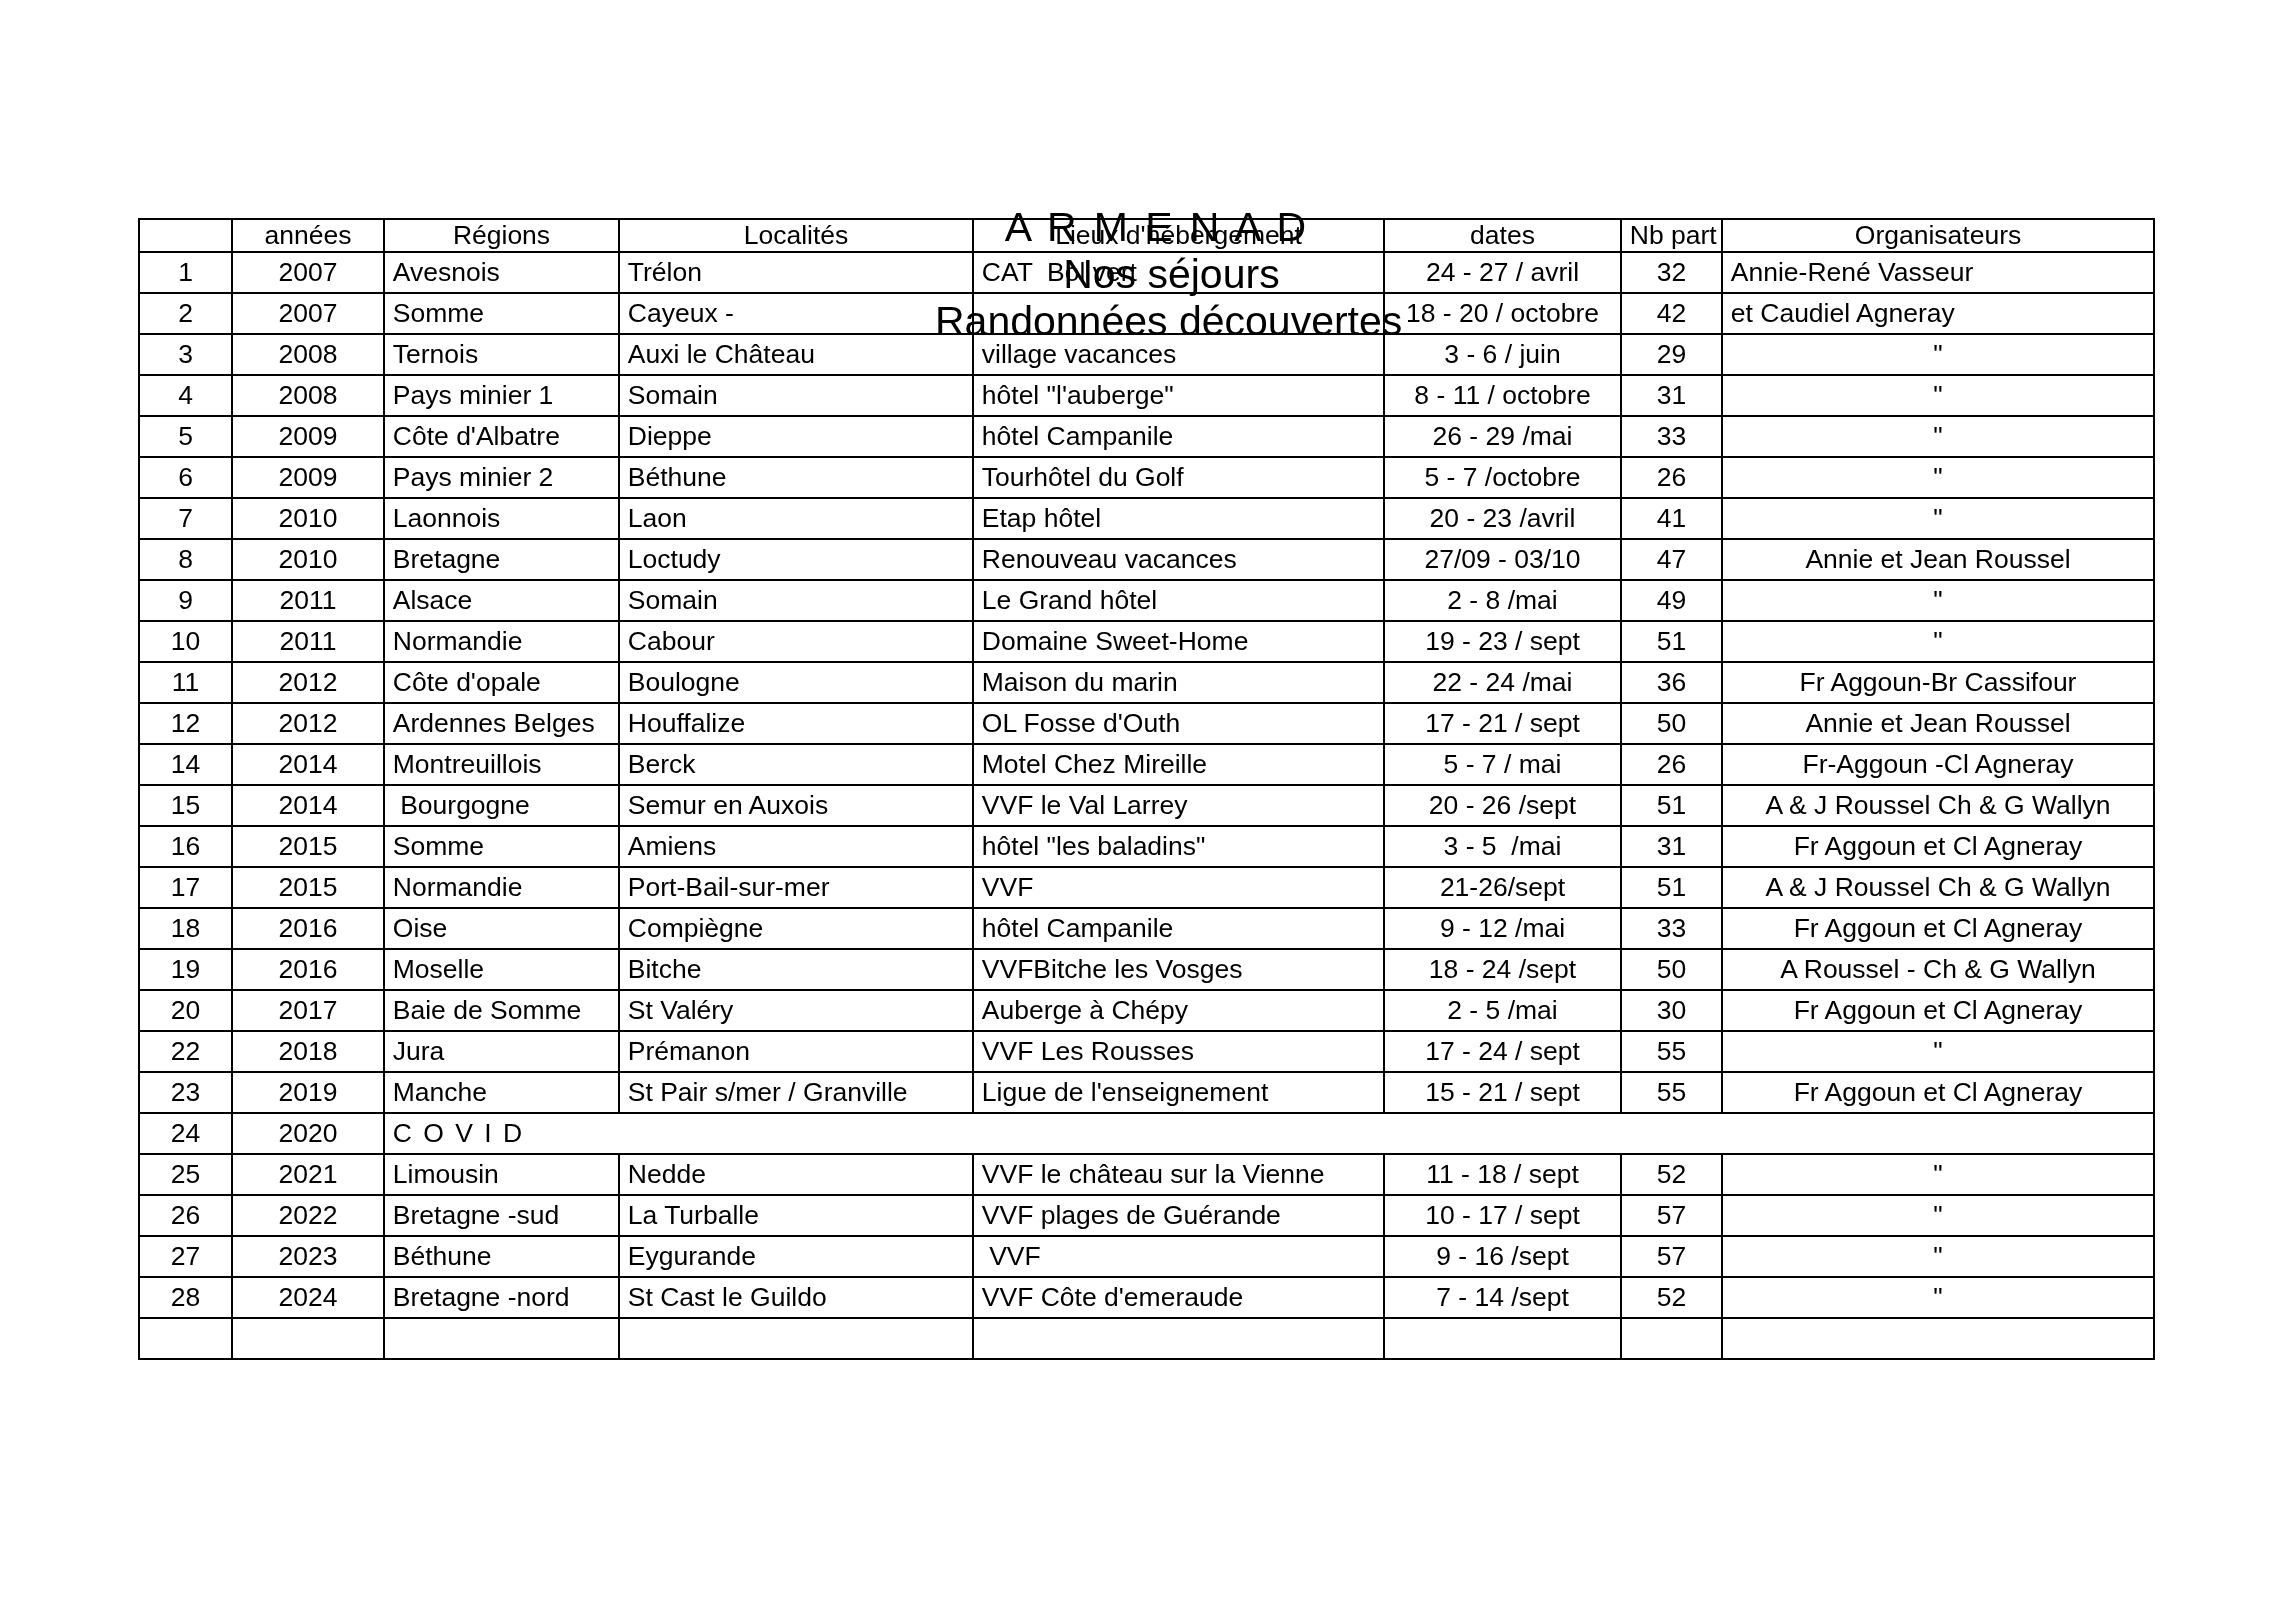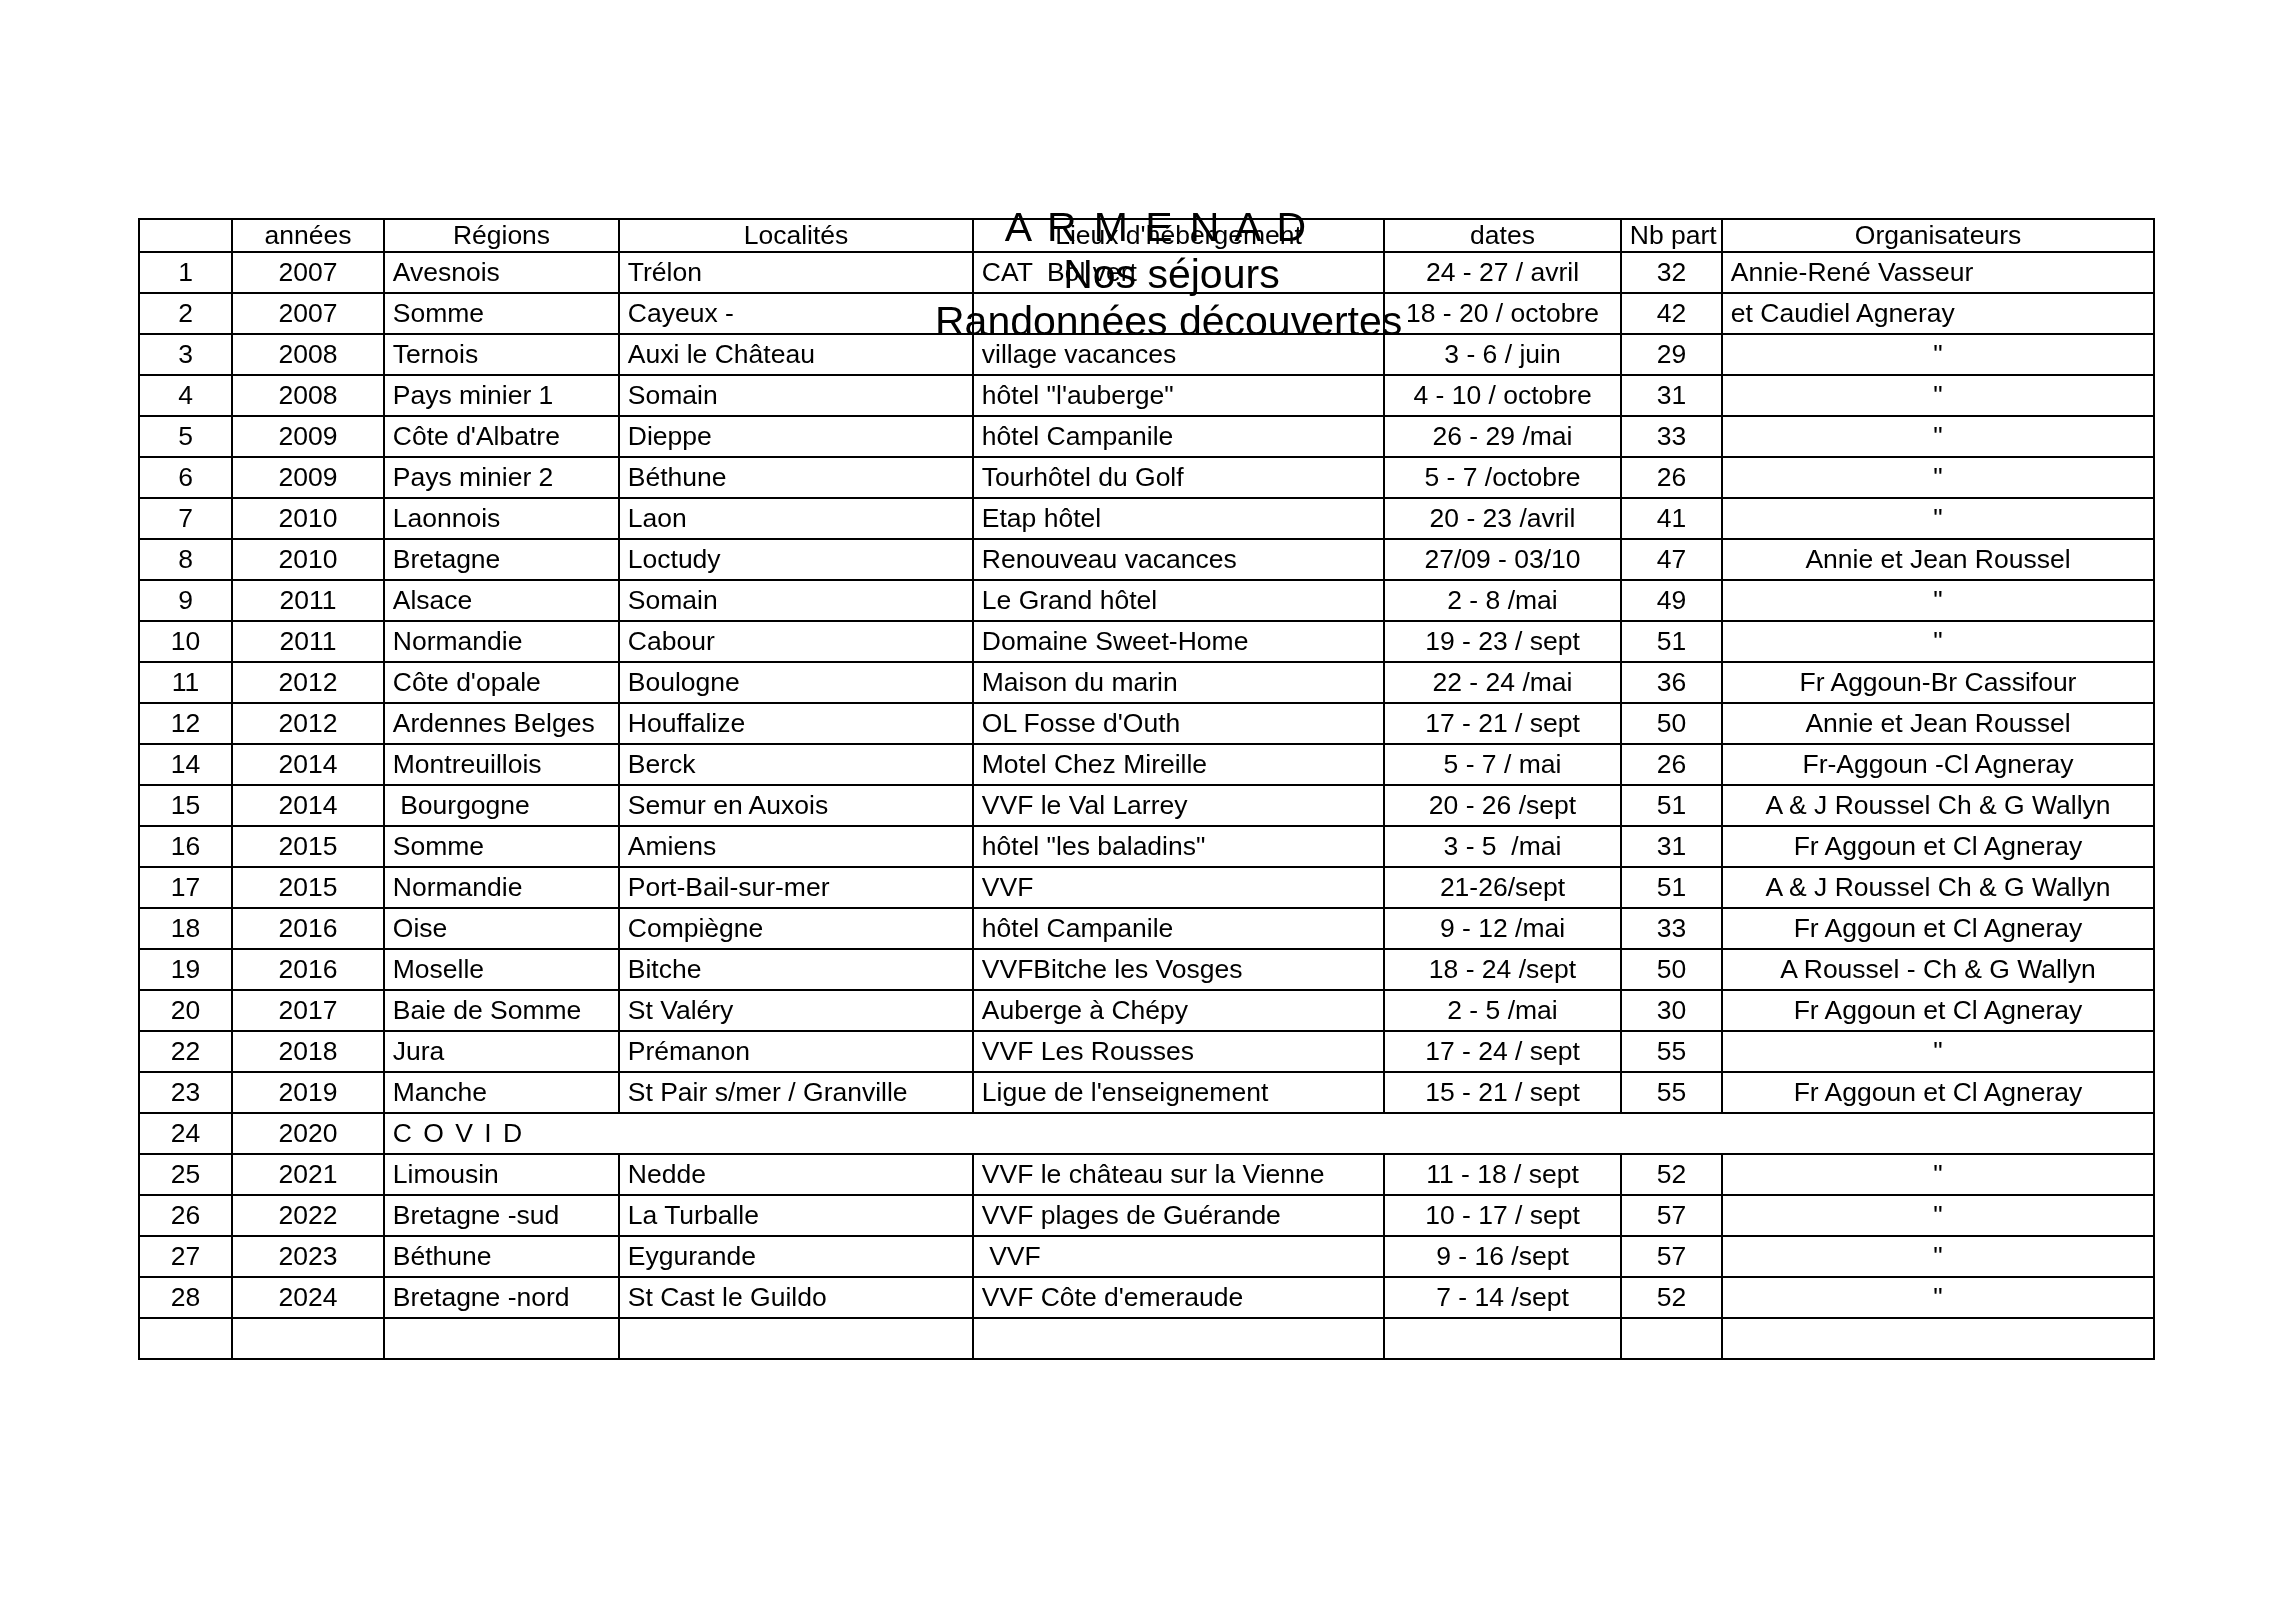--- a/index.html
+++ b/index.html
@@ -114,21 +114,21 @@
         <td class="ac">3 - 6 / juin</td>
         <td class="ac">29</td>
         <td class="ac">"</td>
       </tr>
       <tr>
         <td class="ac">4</td>
         <td class="ac">2008</td>
         <td class="al">Pays minier 1</td>
         <td class="al">Somain</td>
         <td class="al">hôtel "l'auberge"</td>
-        <td class="ac">4 - 10 / octobre</td>
+        <td class="ac">8 - 11 / octobre</td>
         <td class="ac">31</td>
         <td class="ac">"</td>
       </tr>
       <tr>
         <td class="ac">5</td>
         <td class="ac">2009</td>
         <td class="al">Côte d'Albatre</td>
         <td class="al">Dieppe</td>
         <td class="al">hôtel Campanile</td>
         <td class="ac">26 - 29 /mai</td>

